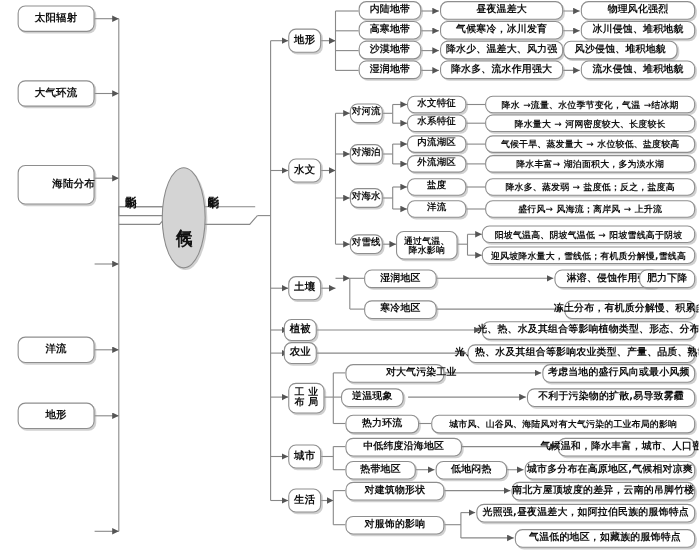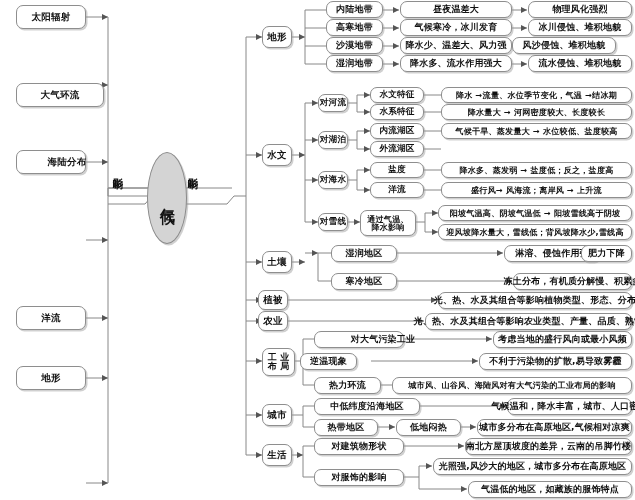--- a/index.html
+++ b/index.html
@@ -177,24 +177,24 @@
       <path d="M404,477 L419,477"></path>
       <path d="M419,466 L419,489"></path>
       <path d="M419,466 L432,466" marker-end="url(#ah)"></path>
       <path d="M419,489 L467,489" marker-end="url(#ah)"></path>
     </g>
   </svg>
 
   <div class="node n10" style="left:16px;top:5px;width:70px;height:24px;">
       <span>太阳辐射</span>
     </div>
-  <div class="node n10" style="left:16px;top:83px;width:88px;height:24px;">
+  <div class="node n10" style="left:16px;top:73px;width:70px;height:24px;">
       <span>大气环流</span>
     </div>
-  <div class="node n10" style="left:16px;top:150px;width:70px;height:24px;padding-left:32px;">
+  <div class="node n10" style="left:16px;top:150px;width:70px;height:36px;padding-left:32px;">
       <span>海陆分布</span>
     </div>
   <div class="node n10" style="left:16px;top:306px;width:70px;height:24px;">
       <span>洋流</span>
     </div>
   <div class="node n10" style="left:16px;top:366px;width:70px;height:24px;">
       <span>地形</span>
     </div>
 
   <div class="vtext" style="left:113px;top:170px;">影响</div>
@@ -306,31 +306,34 @@
 
   <div class="node n8" style="left:441px;top:87px;width:191px;height:16px;">
       <span>降水 →流量、水位季节变化，气温 →结冰期</span>
     </div>
   <div class="node n8" style="left:441px;top:104px;width:191px;height:16px;">
       <span>降水量大 → 河网密度较大、长度较长</span>
     </div>
   <div class="node n8" style="left:441px;top:123px;width:191px;height:16px;">
       <span>气候干旱、蒸发量大 → 水位较低、盐度较高</span>
     </div>
+  <div class="node n8" style="left:441px;top:141px;width:191px;height:16px;">
+      <span>降水丰富→ 湖泊面积大，多为淡水湖</span>
+    </div>
   <div class="node n8" style="left:441px;top:162px;width:191px;height:16px;">
       <span>降水多、蒸发弱 → 盐度低；反之，盐度高</span>
     </div>
   <div class="node n8" style="left:441px;top:182px;width:191px;height:16px;">
       <span>盛行风→ 风海流；离岸风 → 上升流</span>
     </div>
   <div class="node n8" style="left:438px;top:205px;width:194px;height:16px;">
       <span>阳坡气温高、阴坡气温低 → 阳坡雪线高于阴坡</span>
     </div>
   <div class="node n8" style="left:438px;top:224px;width:194px;height:16px;">
-      <span>迎风坡降水量大，雪线低；背风坡降水少,雪线高</span>
+      <span>迎风坡降水量大，雪线低；有机质分解慢,雪线高</span>
     </div>
 
   <div class="node n9" style="left:331px;top:245px;width:66px;height:17px;">
       <span>湿润地区</span>
     </div>
   <div class="node n9" style="left:331px;top:273px;width:66px;height:17px;">
       <span>寒冷地区</span>
     </div>
   <div class="node n9" style="left:504px;top:245px;width:96px;height:17px;">
       <span>淋溶、侵蚀作用强</span>
@@ -345,21 +348,21 @@
   <div class="node n9" style="left:438px;top:292px;width:194px;height:17px;">
       <span>光、热、水及其组合等影响植物类型、形态、分布</span>
     </div>
   <div class="node n9" style="left:425px;top:313px;width:207px;height:17px;">
       <span>光、热、水及其组合等影响农业类型、产量、品质、熟制</span>
     </div>
 
   <div class="node n9" style="left:314px;top:331px;width:90px;height:17px;padding-left:48px;">
       <span>对大气污染工业</span>
     </div>
-  <div class="node n9" style="left:300px;top:353px;width:57px;height:17px;text-align:center;">
+  <div class="node n9" style="left:310px;top:353px;width:57px;height:17px;text-align:center;">
       <span>逆温现象</span>
     </div>
   <div class="node n9" style="left:314px;top:377px;width:67px;height:17px;">
       <span>热力环流</span>
     </div>
   <div class="node n9" style="left:493px;top:331px;width:139px;height:17px;">
       <span>考虑当地的盛行风向或最小风频</span>
     </div>
   <div class="node n9" style="left:479px;top:353px;width:153px;height:17px;">
       <span>不利于污染物的扩散,易导致雾霾</span>
@@ -387,19 +390,19 @@
   <div class="node n9" style="left:314px;top:438px;width:90px;height:17px;">
       <span>对建筑物形状</span>
     </div>
   <div class="node n9" style="left:465px;top:438px;width:167px;height:17px;">
       <span>南北方屋顶坡度的差异，云南的吊脚竹楼</span>
     </div>
   <div class="node n9" style="left:314px;top:469px;width:90px;height:17px;">
       <span>对服饰的影响</span>
     </div>
   <div class="node n9" style="left:433px;top:458px;width:199px;height:17px;">
-      <span>光照强,风沙大的地区，城市多分布在高原地区</span>
+      <span>光照强,昼夜温差大，如阿拉伯民族的服饰特点</span>
     </div>
   <div class="node n9" style="left:468px;top:481px;width:164px;height:17px;">
       <span>气温低的地区，如藏族的服饰特点</span>
     </div>
 
 </div>
 
 </body></html>

